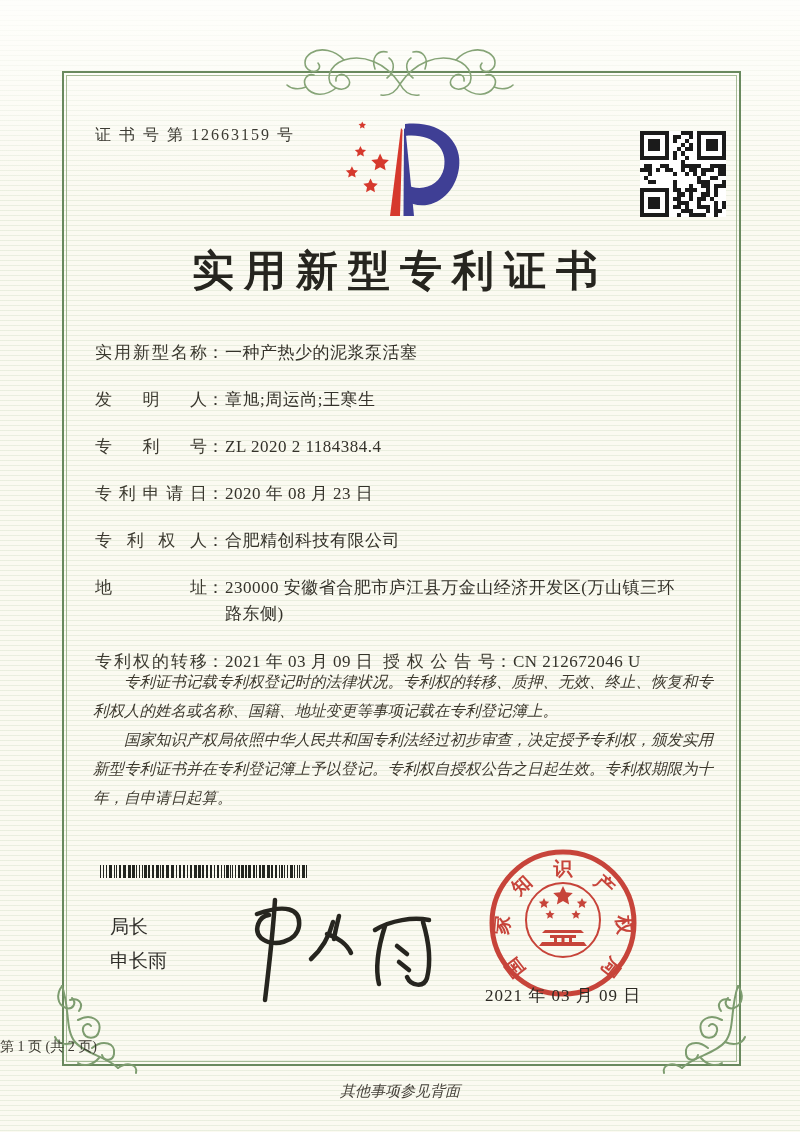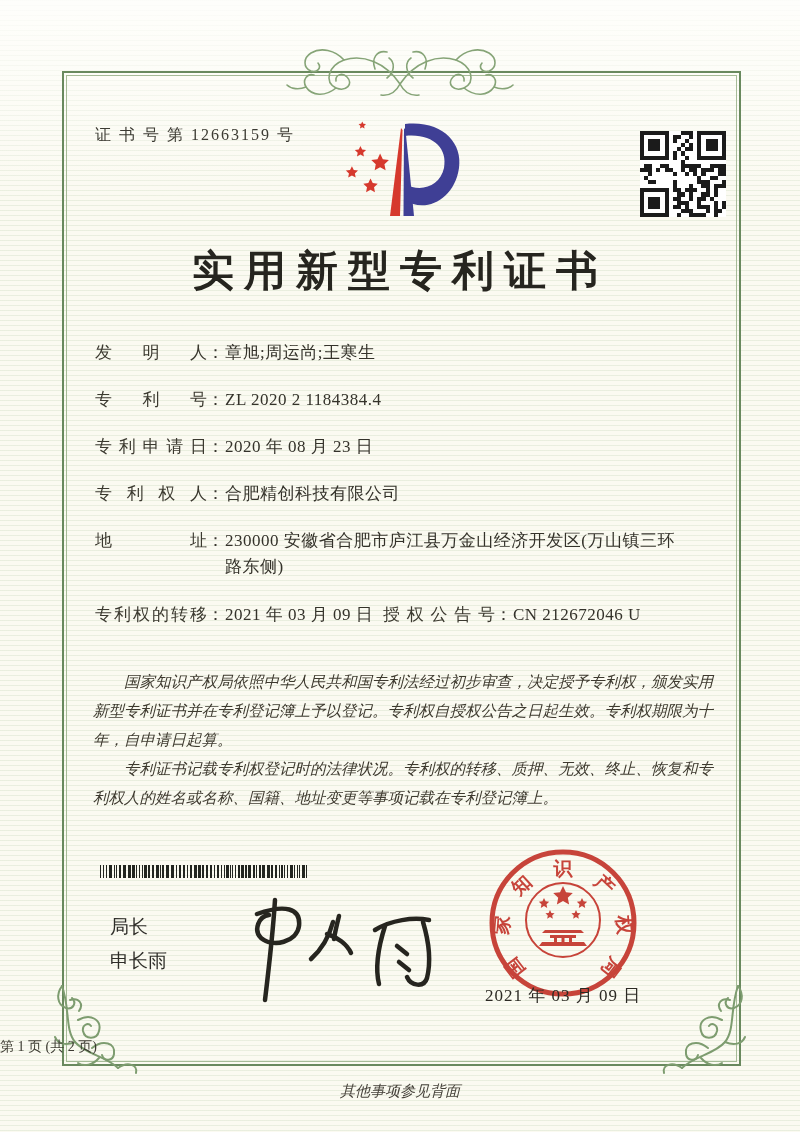--- a/index.html
+++ b/index.html
@@ -235,20 +235,23 @@
       <rect x="16" y="2" width="3" height="3" fill="#1b1b1b"></rect>
       <rect x="0" y="14" width="7" height="7" fill="#1b1b1b"></rect>
       <rect x="1" y="15" width="5" height="5" fill="#ffffff"></rect>
       <rect x="2" y="16" width="3" height="3" fill="#1b1b1b"></rect>
     </svg>
 
   <div class="title">实用新型专利证书</div>
 
   <div class="fields">
     <div class="frow">
+      <span class="flabel">实用新型名称</span><span class="fcolon">：</span><span class="fvalue">一种产热少的泥浆泵活塞</span>
+    </div>
+    <div class="frow">
       <span class="flabel">发明人</span><span class="fcolon">：</span><span class="fvalue">章旭;周运尚;王寒生</span>
     </div>
     <div class="frow">
       <span class="flabel">专利号</span><span class="fcolon">：</span><span class="fvalue">ZL 2020 2 1184384.4</span>
     </div>
     <div class="frow">
       <span class="flabel">专利申请日</span><span class="fcolon">：</span><span class="fvalue">2020 年 08 月 23 日</span>
     </div>
     <div class="frow">
       <span class="flabel">专利权人</span><span class="fcolon">：</span><span class="fvalue">合肥精创科技有限公司</span>
@@ -260,22 +263,22 @@
       <span>
         <span class="flabel">专利权的转移</span><span class="fcolon">：</span><span class="fvalue">2021 年 03 月 09 日</span>
       </span>
       <span class="pair2">
         <span class="flabel">授权公告号</span><span class="fcolon">：</span><span class="fvalue">CN 212672046 U</span>
       </span>
     </div>
   </div>
 
   <div class="legal">
+    <p>专利证书记载专利权登记时的法律状况。专利权的转移、质押、无效、终止、恢复和专利权人的姓名或名称、国籍、地址变更等事项记载在专利登记簿上。</p>
     <p>国家知识产权局依照中华人民共和国专利法经过初步审查，决定授予专利权，颁发实用新型专利证书并在专利登记簿上予以登记。专利权自授权公告之日起生效。专利权期限为十年，自申请日起算。</p>
-    <p>专利证书记载专利权登记时的法律状况。专利权的转移、质押、无效、终止、恢复和专利权人的姓名或名称、国籍、地址变更等事项记载在专利登记簿上。</p>
   </div>
 
   <div class="barcode" id="barcode">
       <span style="width: 1px; background: rgb(34, 37, 31);"></span>
       <span style="width: 2px;"></span>
       <span style="width: 1px; background: rgb(34, 37, 31);"></span>
       <span style="width: 2px;"></span>
       <span style="width: 1px; background: rgb(34, 37, 31);"></span>
       <span style="width: 2px;"></span>
       <span style="width: 3px; background: rgb(34, 37, 31);"></span>

